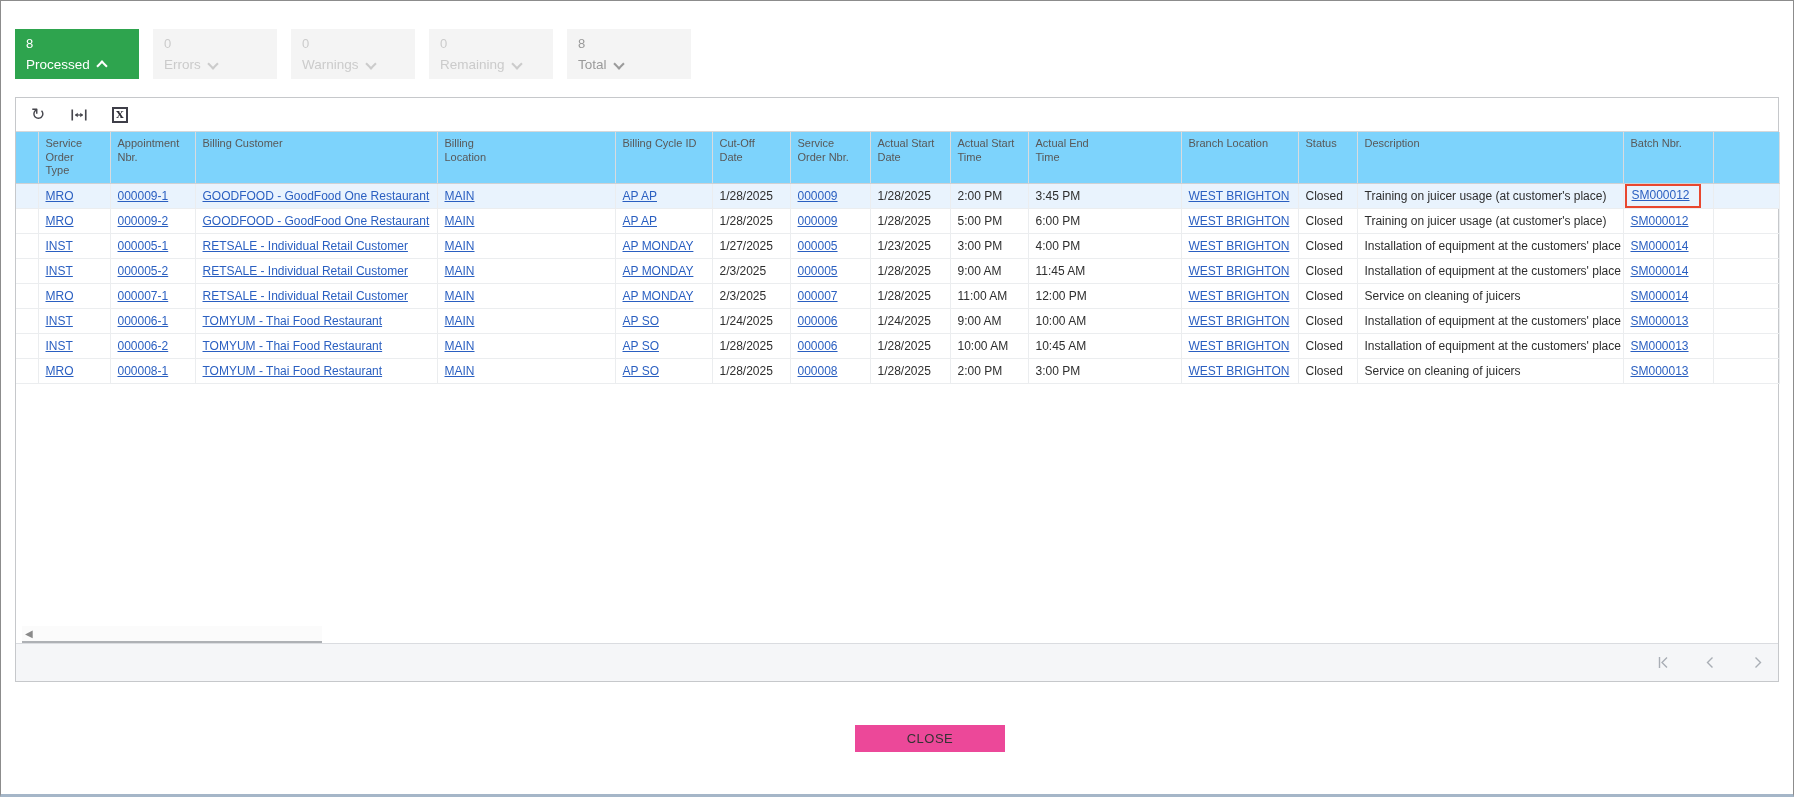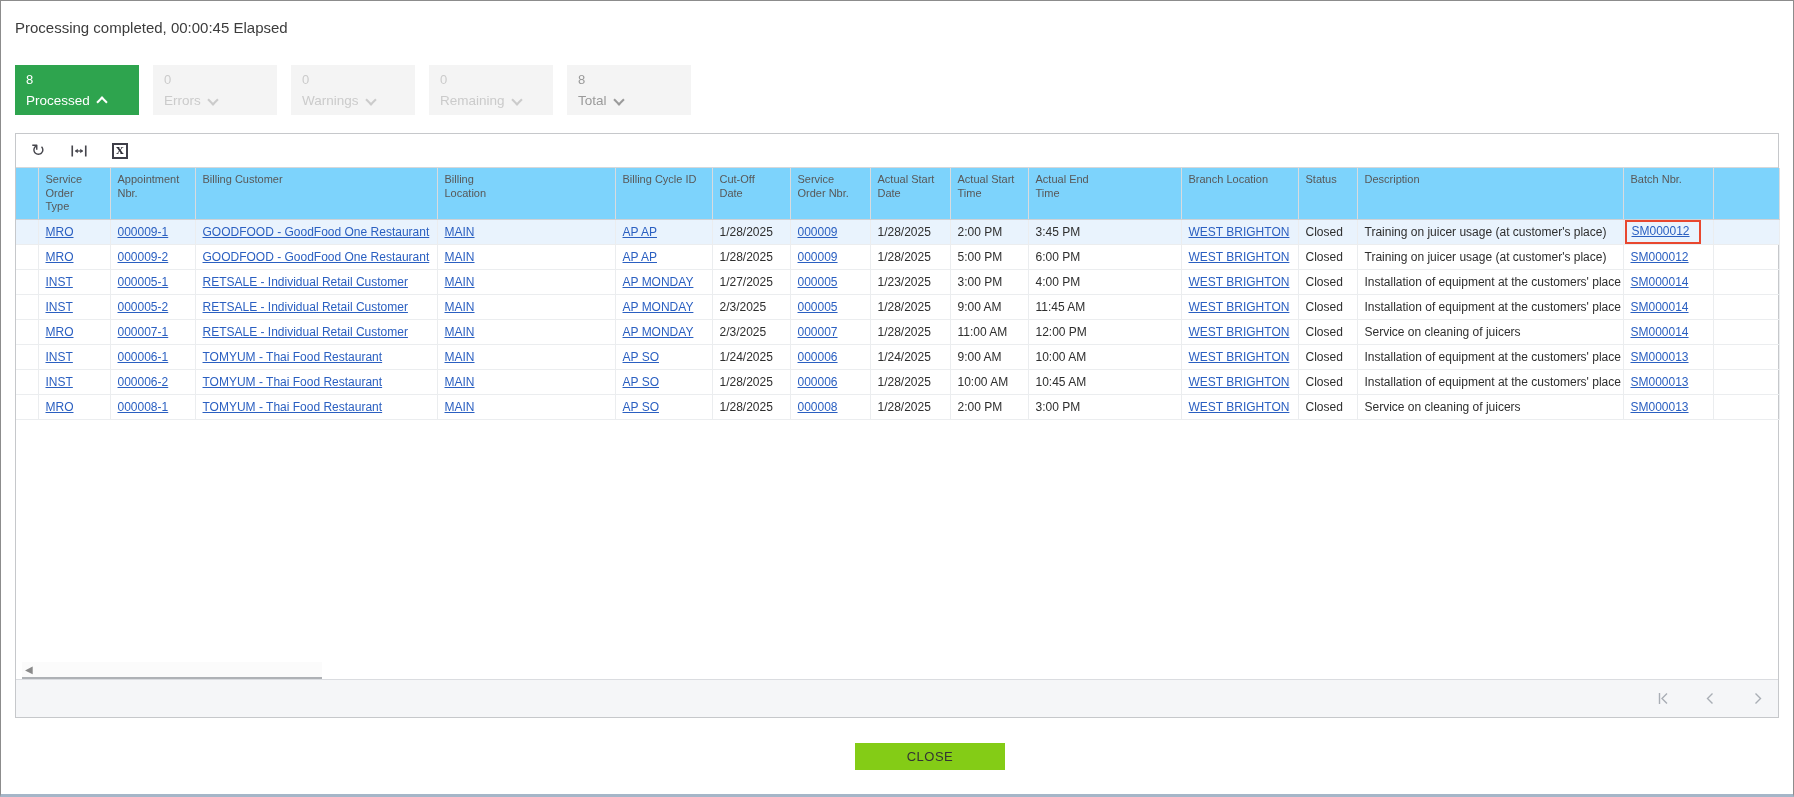--- a/index.html
+++ b/index.html
@@ -48,30 +48,29 @@
   .hscroll{position:relative;height:18px;flex:0 0 auto;background:#fff;}
   .hscroll-thumb{position:absolute;left:6px;top:1px;width:300px;height:15px;background:#fbfbfb;
     border-bottom:2px solid #aeb1b5;cursor:pointer;}
   .hscroll-arrow{position:absolute;left:9px;top:3px;font-family:"DejaVu Sans",sans-serif;font-size:10px;color:#8a8a8a;cursor:pointer;}
   
   .grid-footer{height:37px;flex:0 0 auto;background:#f5f6f8;border-top:1px solid #dadce0;
     display:flex;align-items:center;justify-content:flex-end;gap:30px;padding-right:12px;}
   .pg-icon{display:inline-flex;cursor:pointer;}
   
   .close-row{flex:1 0 auto;display:flex;align-items:center;justify-content:center;}
-  .close-btn{width:150px;height:27px;background:#84cc16;border:none;font-family:inherit;
+  .close-btn{width:150px;height:27px;background:#ec4899;border:none;font-family:inherit;
     font-size:13px;color:#333;letter-spacing:.5px;cursor:pointer;margin-left:66px;}
 </style>
 </head>
 <body>
 
 <div class="dialog">
 
 
-  <div class="statusline">Processing completed, 00:00:45 Elapsed</div>
 
   <div class="badges">
       <div class="badge active">
         <div class="badge-count">8</div>
         <div class="badge-label">
           <span>Processed</span>
           <i class="chev up"></i>
         </div>
       </div>
       <div class="badge disabled">

